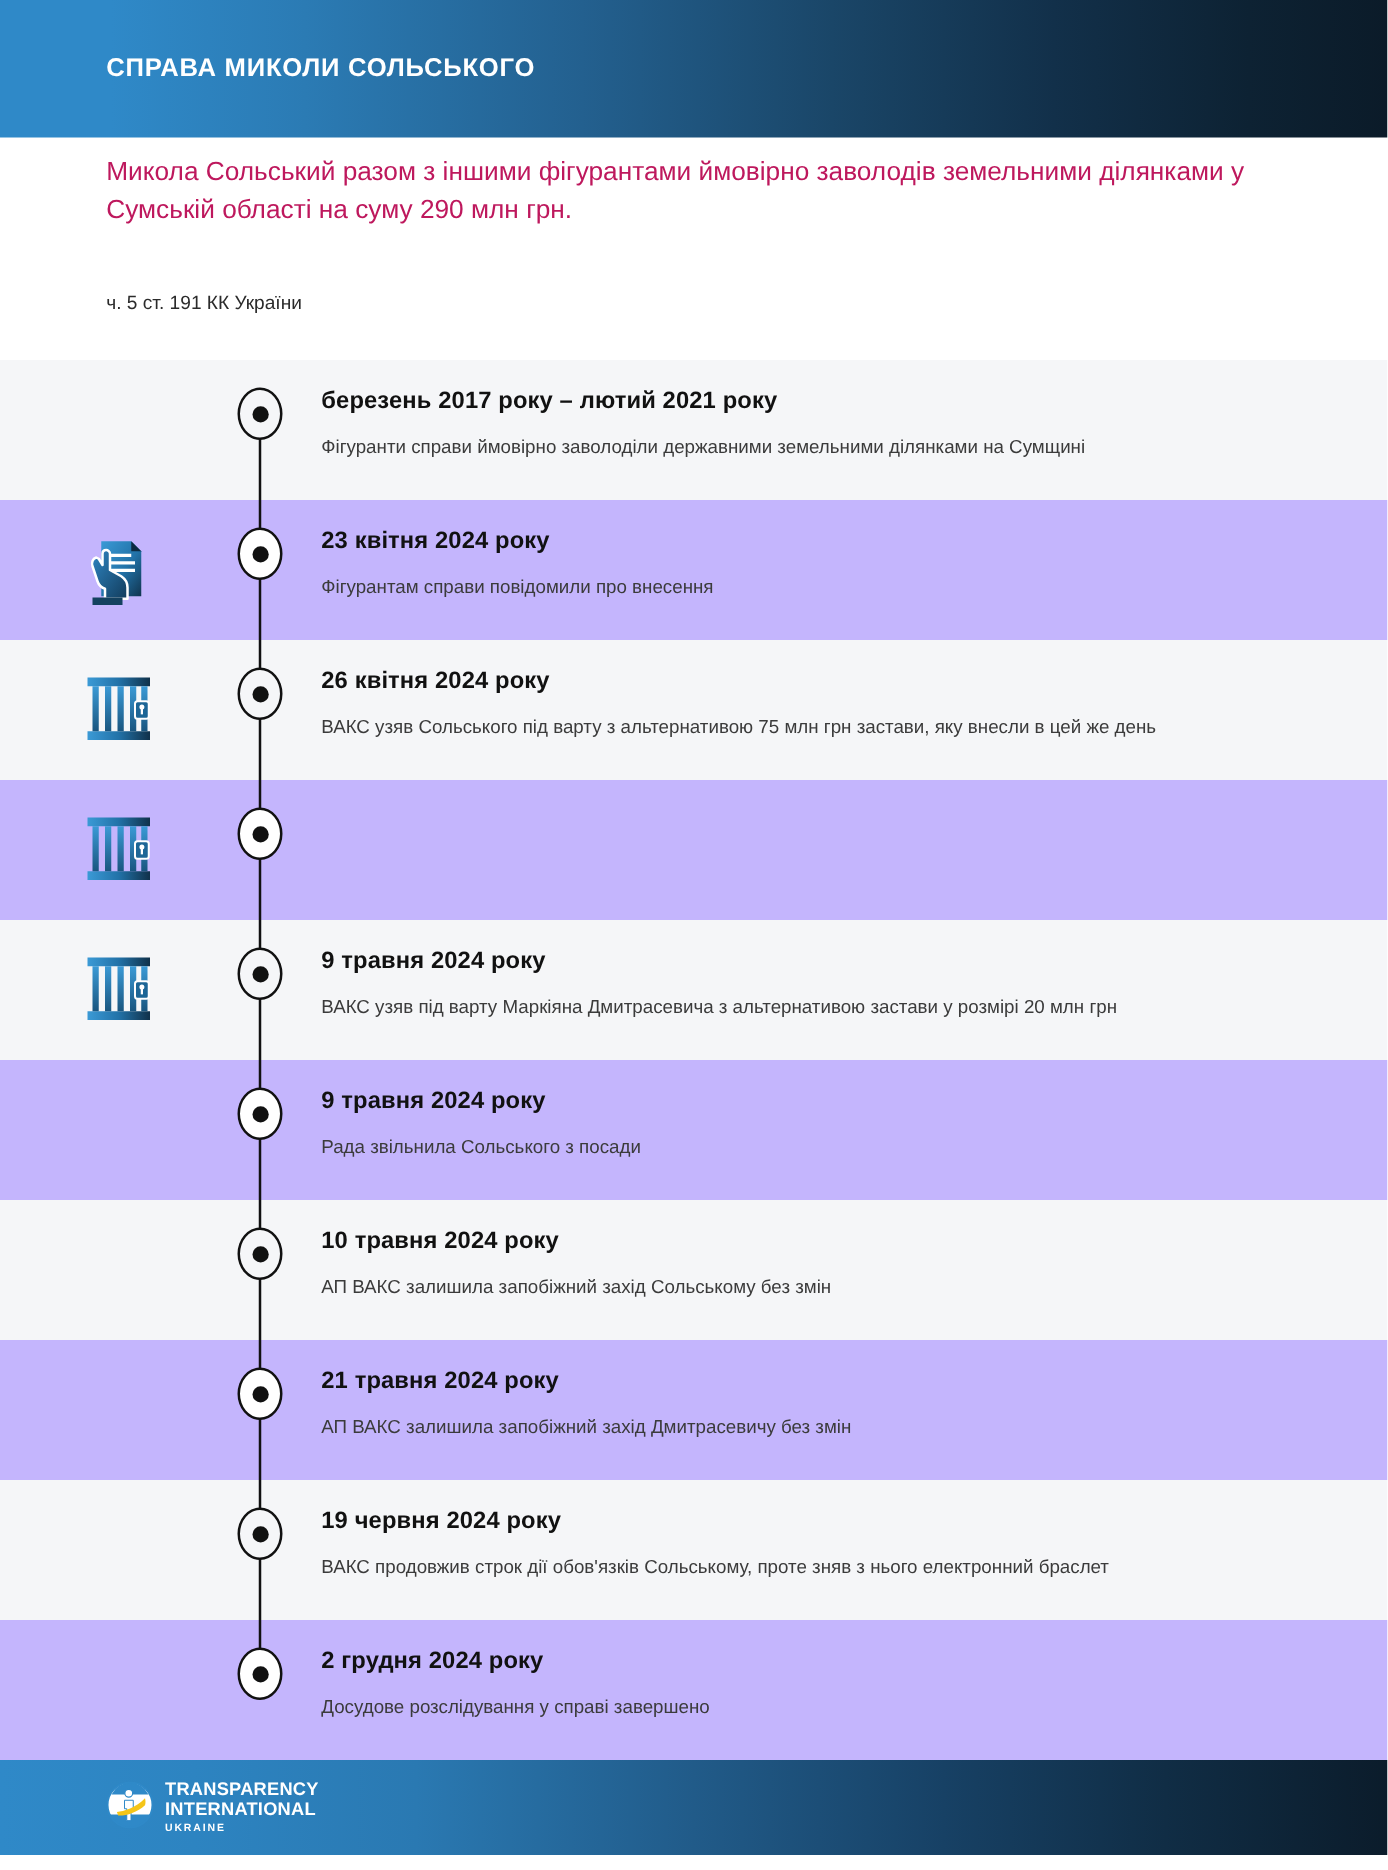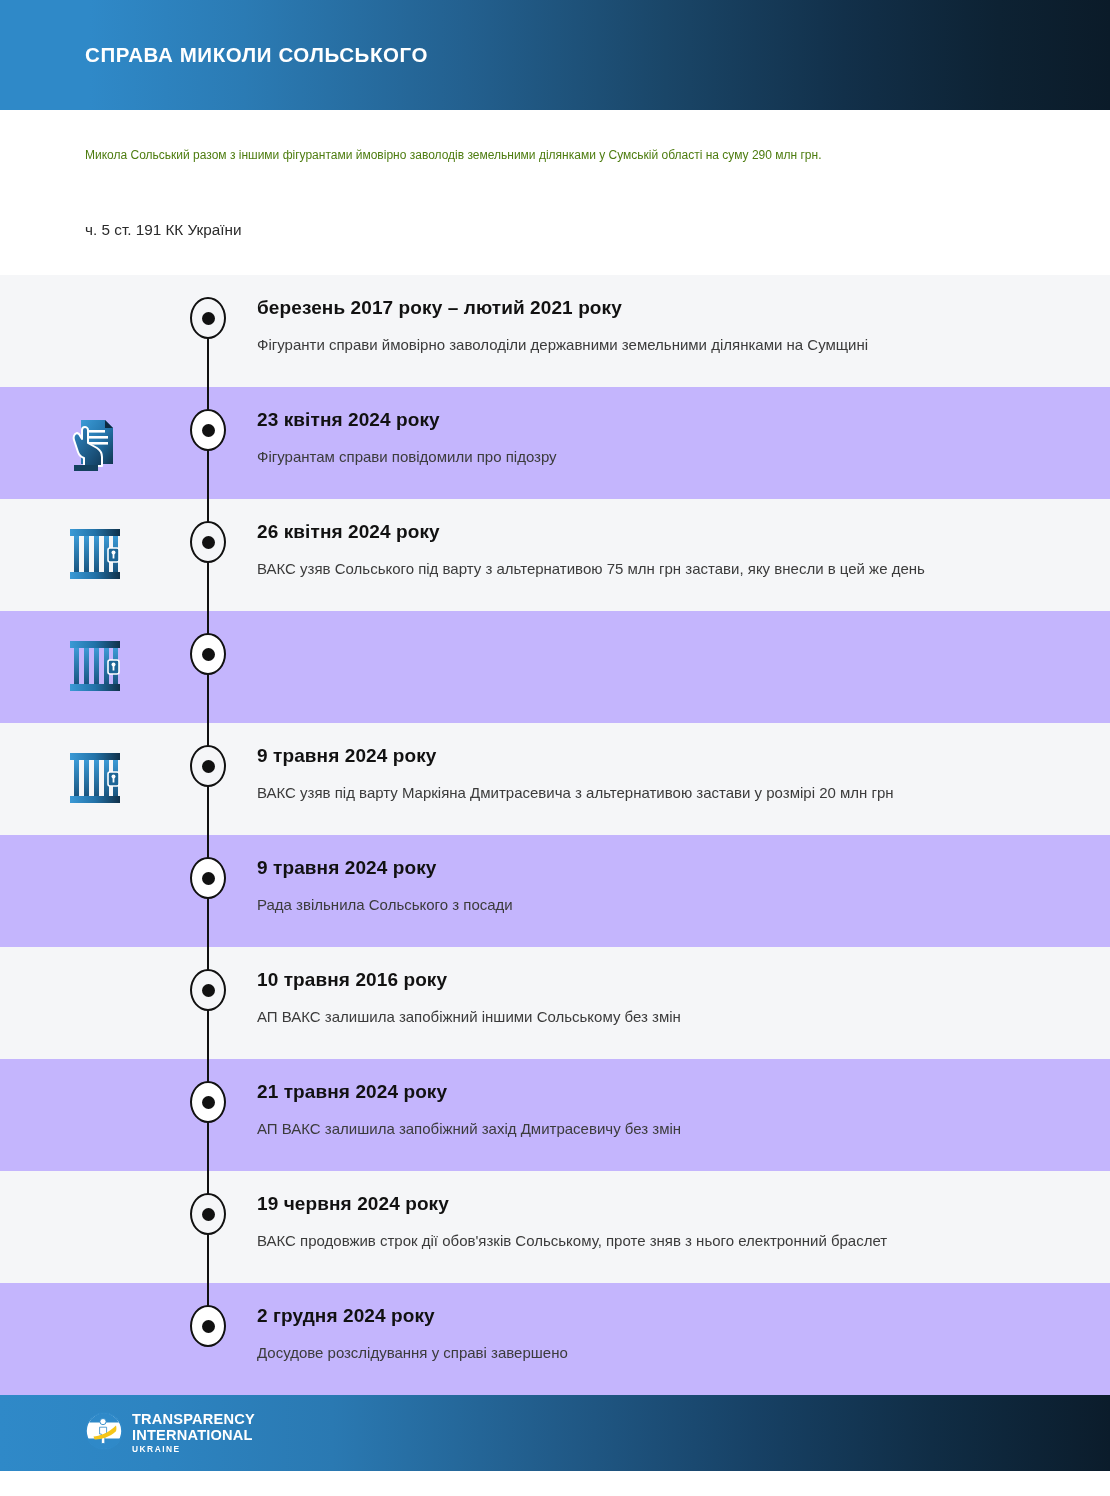--- a/index.html
+++ b/index.html
@@ -34,24 +34,24 @@
     white-space: nowrap;
   }
 
   
   .intro {
     padding: 0 85px;
     background: #ffffff;
   }
   .intro-lead {
     margin: 0;
-    padding-top: 30px;
-    font-size: 12px;
+    padding-top: 13px;
+    font-size: 21px;
     line-height: 30px;
-    color: #4d7c0f;
+    color: #be185d;
     max-width: 925px;
     font-weight: 400;
   }
   .intro-article {
     margin: 0;
     padding-top: 48px;
     padding-bottom: 33px;
     font-size: 15.3px;
     line-height: 24px;
     color: #2b2b2b;
@@ -224,21 +224,21 @@
             <rect x="9" y="52" width="24" height="6" fill="#14415f"></rect>
           </svg></span>
       </div>
       <div class="marker-cell">
         <span class="marker">
           <span class="marker-dot"></span>
         </span>
       </div>
       <div class="content-cell">
         <p class="ev-date">23 квітня 2024 року</p>
-        <p class="ev-desc">Фігурантам справи повідомили про підозру</p>
+        <p class="ev-desc">Фігурантам справи повідомили про внесення</p>
       </div>
     </div>
     <div class="row shade">
       <div class="icon-cell">
         <span class="icon-wrap bars"><svg viewBox="0 0 56 58" width="56" height="58" aria-hidden="true">
             <defs>
               <linearGradient id="gbar" x1="0" y1="0" x2="1" y2="0">
                 <stop offset="0%" stop-color="#3b9ad6"></stop>
                 <stop offset="50%" stop-color="#2272a8"></stop>
                 <stop offset="100%" stop-color="#10314a"></stop>
@@ -355,22 +355,22 @@
     <div class="row shade">
       <div class="icon-cell">
         <span class="icon-wrap"></span>
       </div>
       <div class="marker-cell">
         <span class="marker">
           <span class="marker-dot"></span>
         </span>
       </div>
       <div class="content-cell">
-        <p class="ev-date">10 травня 2016 року</p>
-        <p class="ev-desc">АП ВАКС залишила запобіжний іншими Сольському без змін</p>
+        <p class="ev-date">10 травня 2024 року</p>
+        <p class="ev-desc">АП ВАКС залишила запобіжний захід Сольському без змін</p>
       </div>
     </div>
     <div class="row plain">
       <div class="icon-cell">
         <span class="icon-wrap"></span>
       </div>
       <div class="marker-cell">
         <span class="marker">
           <span class="marker-dot"></span>
         </span>

